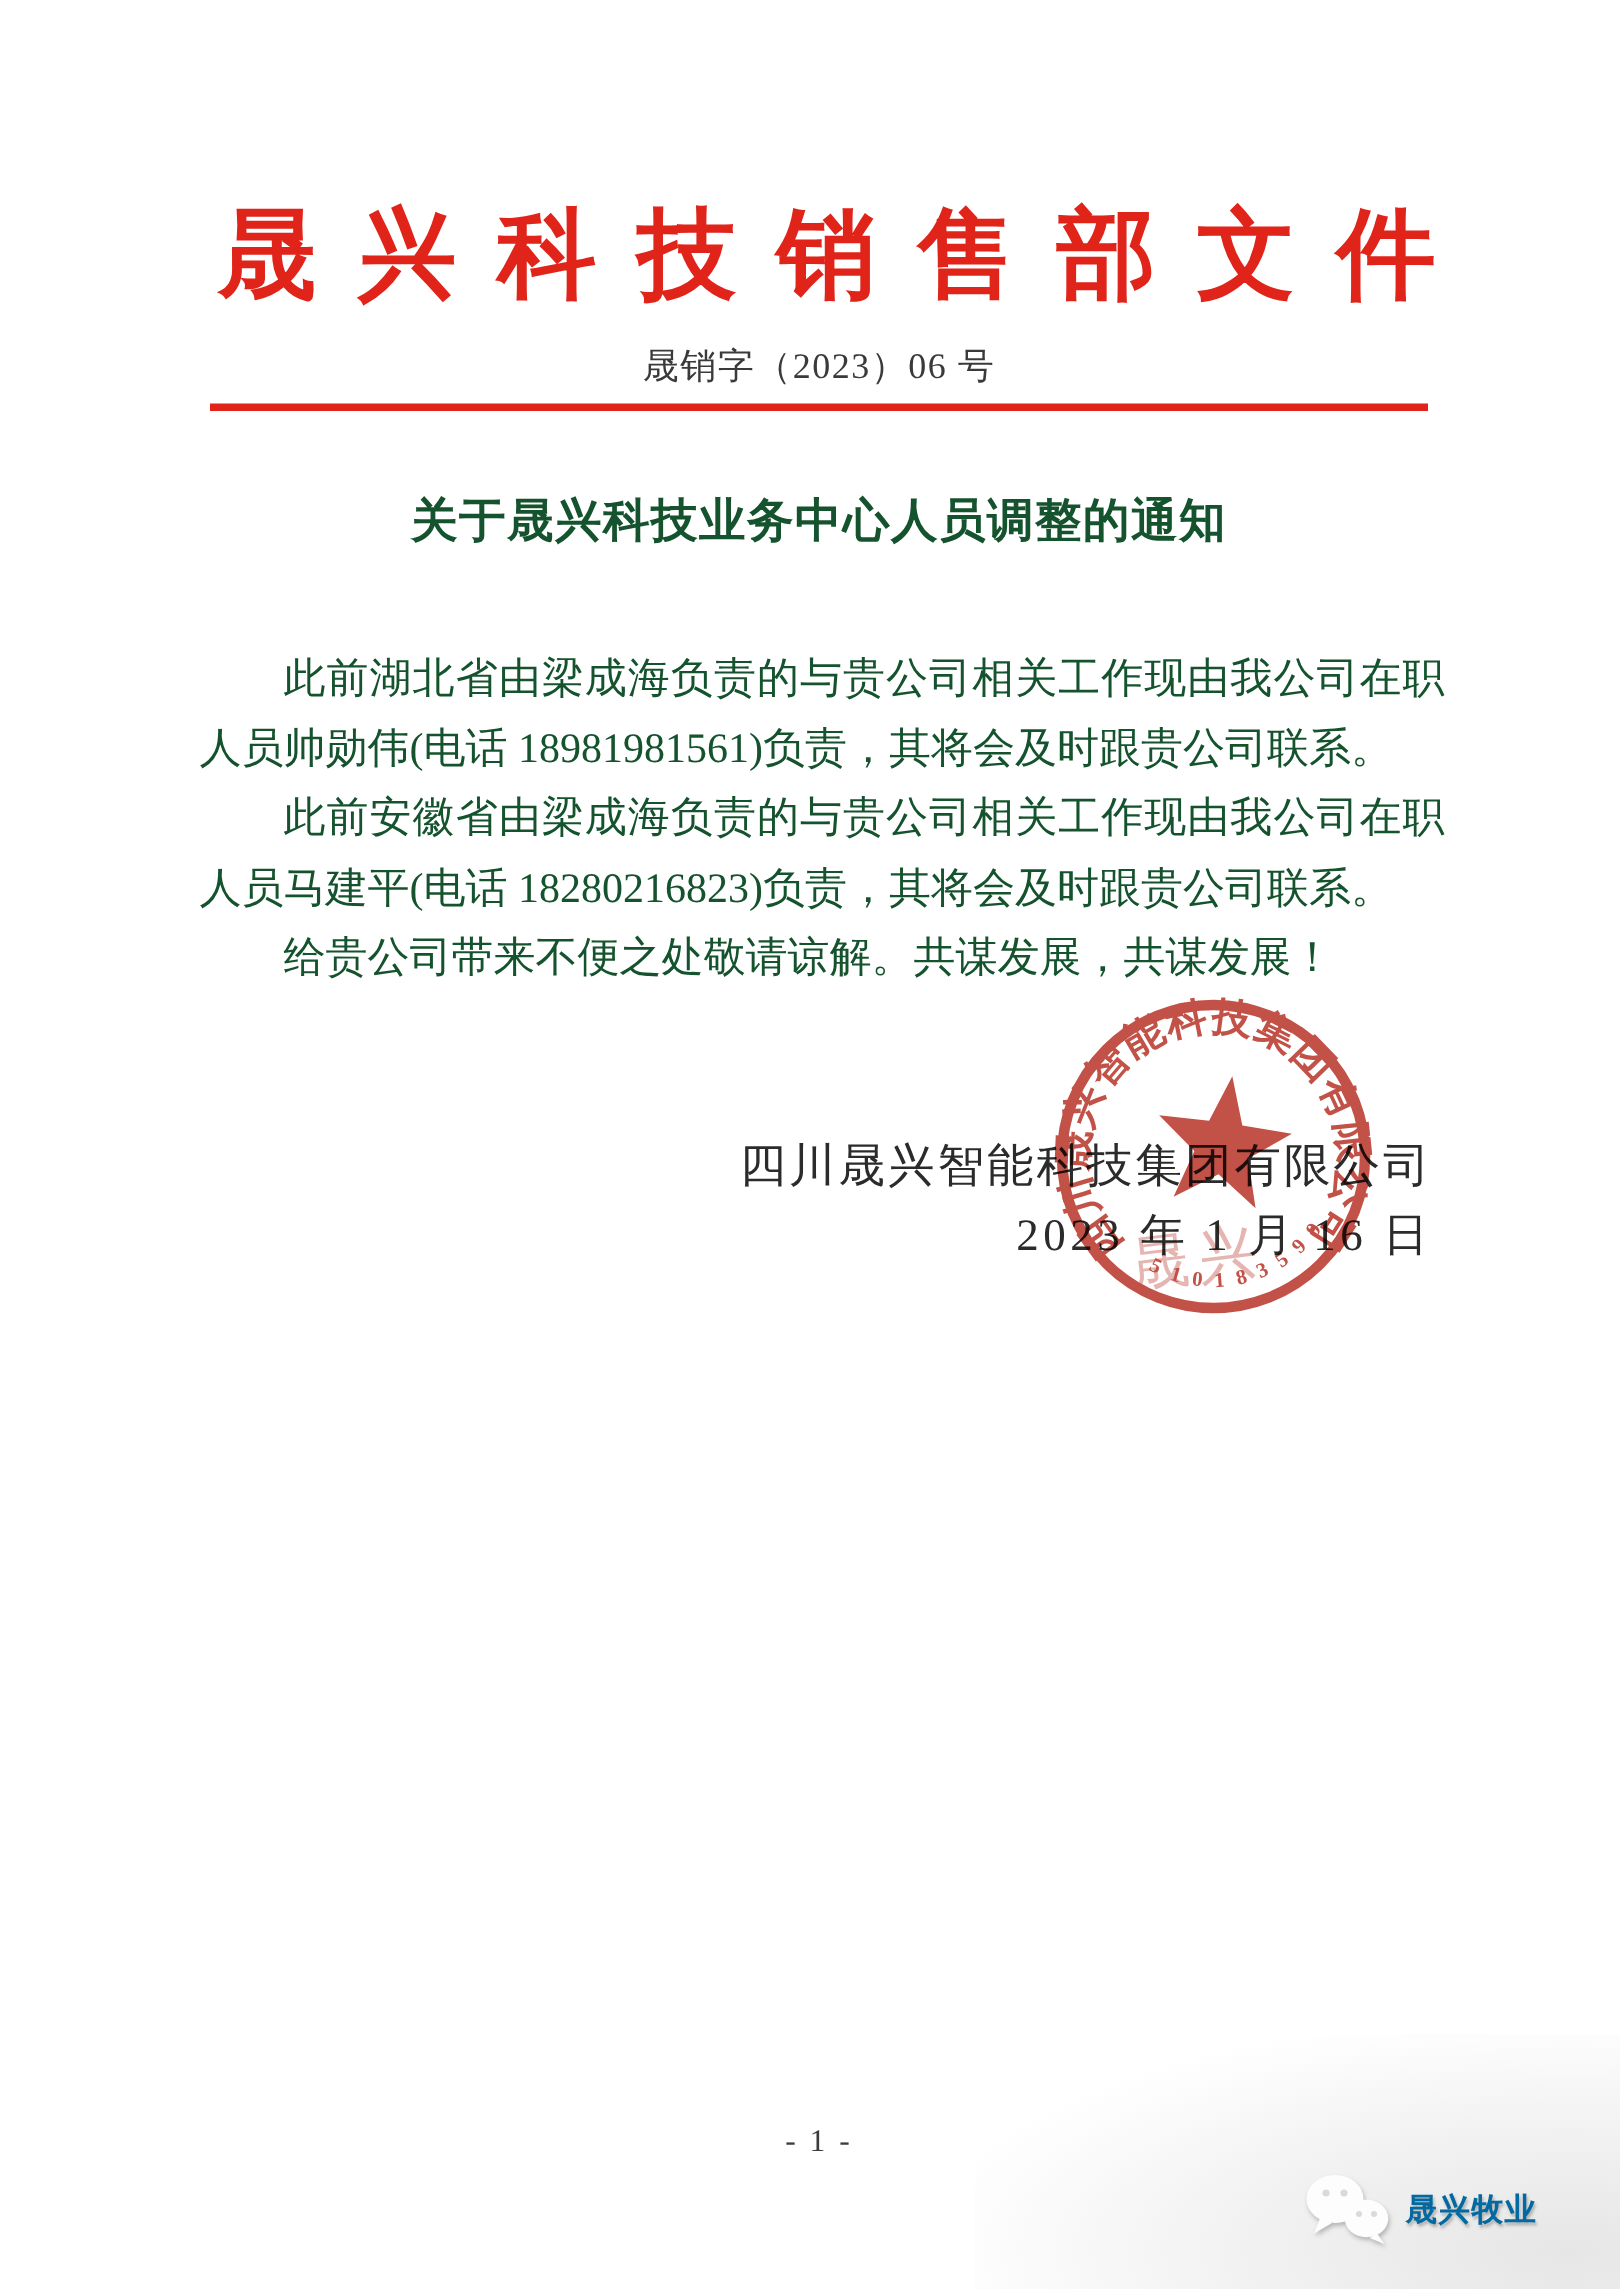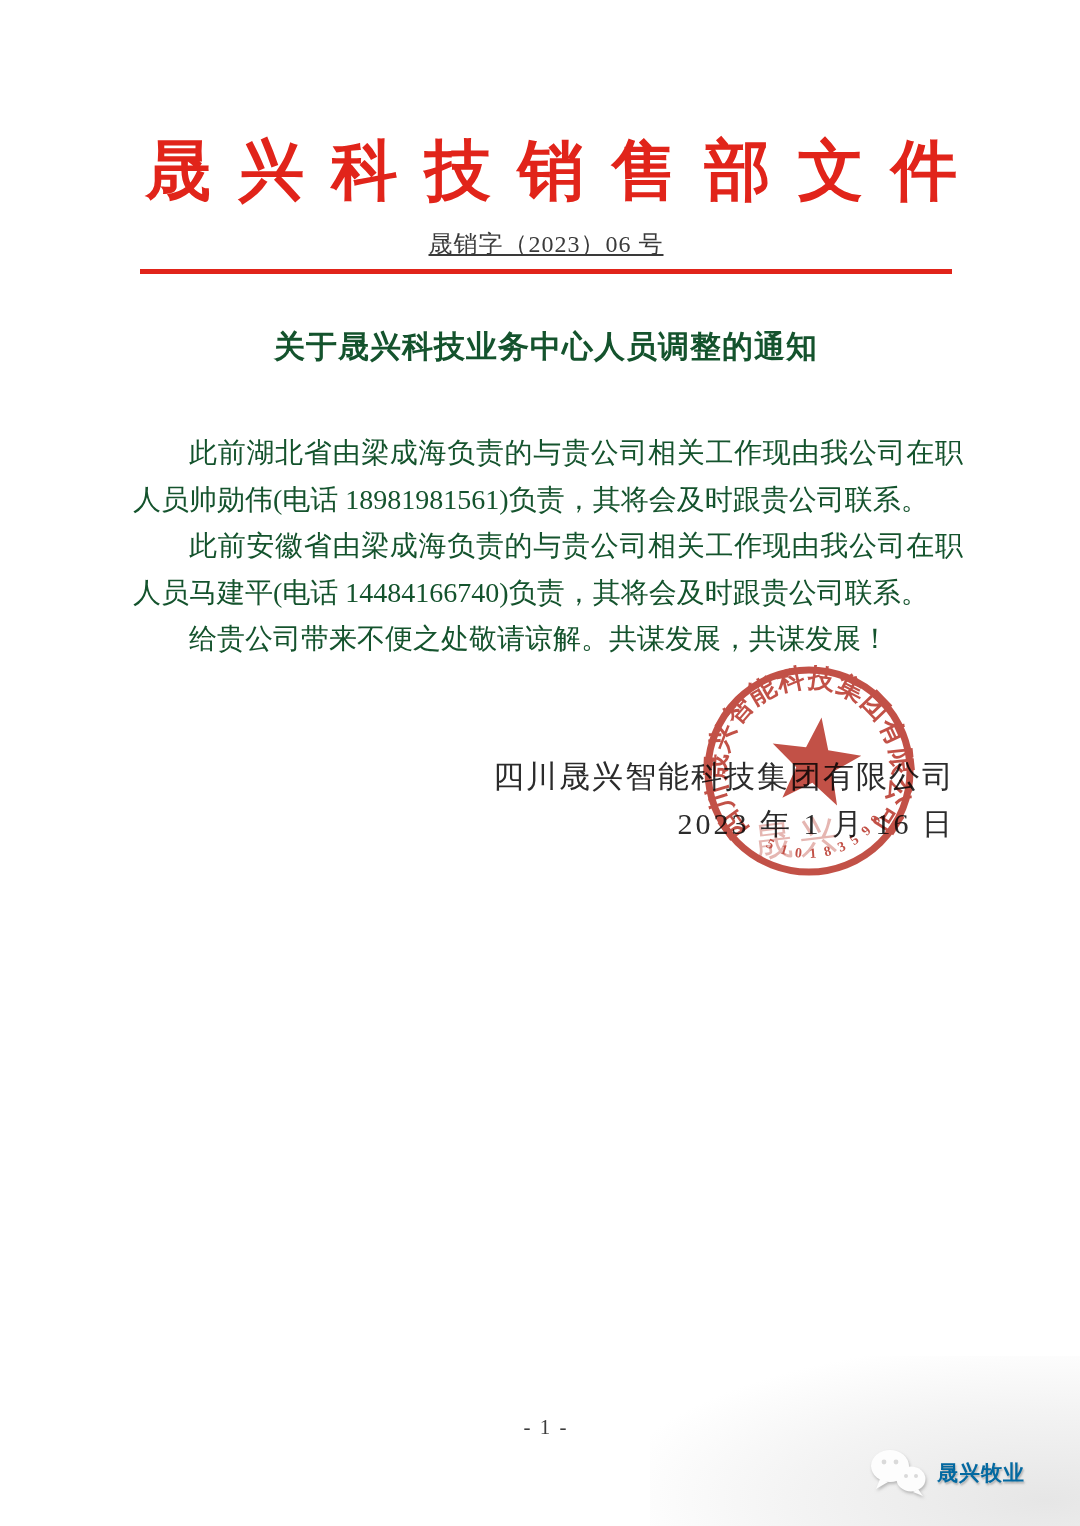--- a/index.html
+++ b/index.html
@@ -10,21 +10,21 @@
   .page{position:absolute;inset:0;background:#ffffff;}
 
   
   .header-title{
     position:absolute;left:145px;top:131px;width:812px;height:80px;
     display:flex;justify-content:space-between;align-items:center;
     font-size:66px;font-weight:bold;color:#e1241a;line-height:1;
   }
   .doc-number{
     position:absolute;left:140px;top:228px;width:812px;
-    text-align:center;font-size:24px;color:#3a3a3a;letter-spacing:1px;text-decoration:underline;
+    text-align:center;font-size:24px;color:#3a3a3a;letter-spacing:1px;
   }
   .red-rule{
     position:absolute;left:140px;top:269px;width:812px;height:5px;background:#e1241a;
   }
 
   .notice-title{
     position:absolute;left:120px;top:326px;width:852px;
     text-align:center;font-size:31px;font-weight:bold;color:#14532d;letter-spacing:1px;
   }
 
@@ -82,21 +82,21 @@
     </div>
 
   <div class="doc-number">晟销字（2023）06 号</div>
 
   <div class="red-rule"></div>
 
   <div class="notice-title">关于晟兴科技业务中心人员调整的通知</div>
 
   <div class="body-text">
     <p>此前湖北省由梁成海负责的与贵公司相关工作现由我公司在职人员帅勋伟(电话 18981981561)负责，其将会及时跟贵公司联系。</p>
-    <p>此前安徽省由梁成海负责的与贵公司相关工作现由我公司在职人员马建平(电话 14484166740)负责，其将会及时跟贵公司联系。</p>
+    <p>此前安徽省由梁成海负责的与贵公司相关工作现由我公司在职人员马建平(电话 18280216823)负责，其将会及时跟贵公司联系。</p>
     <p>给贵公司带来不便之处敬请谅解。共谋发展，共谋发展！</p>
   </div>
 
   <div class="signature">
     <div class="company">四川晟兴智能科技集团有限公司</div>
     <div class="date">2023 年 1 月 16 日</div>
   </div>
 
   <svg class="seal" viewBox="0 0 212 212">
     <defs>

